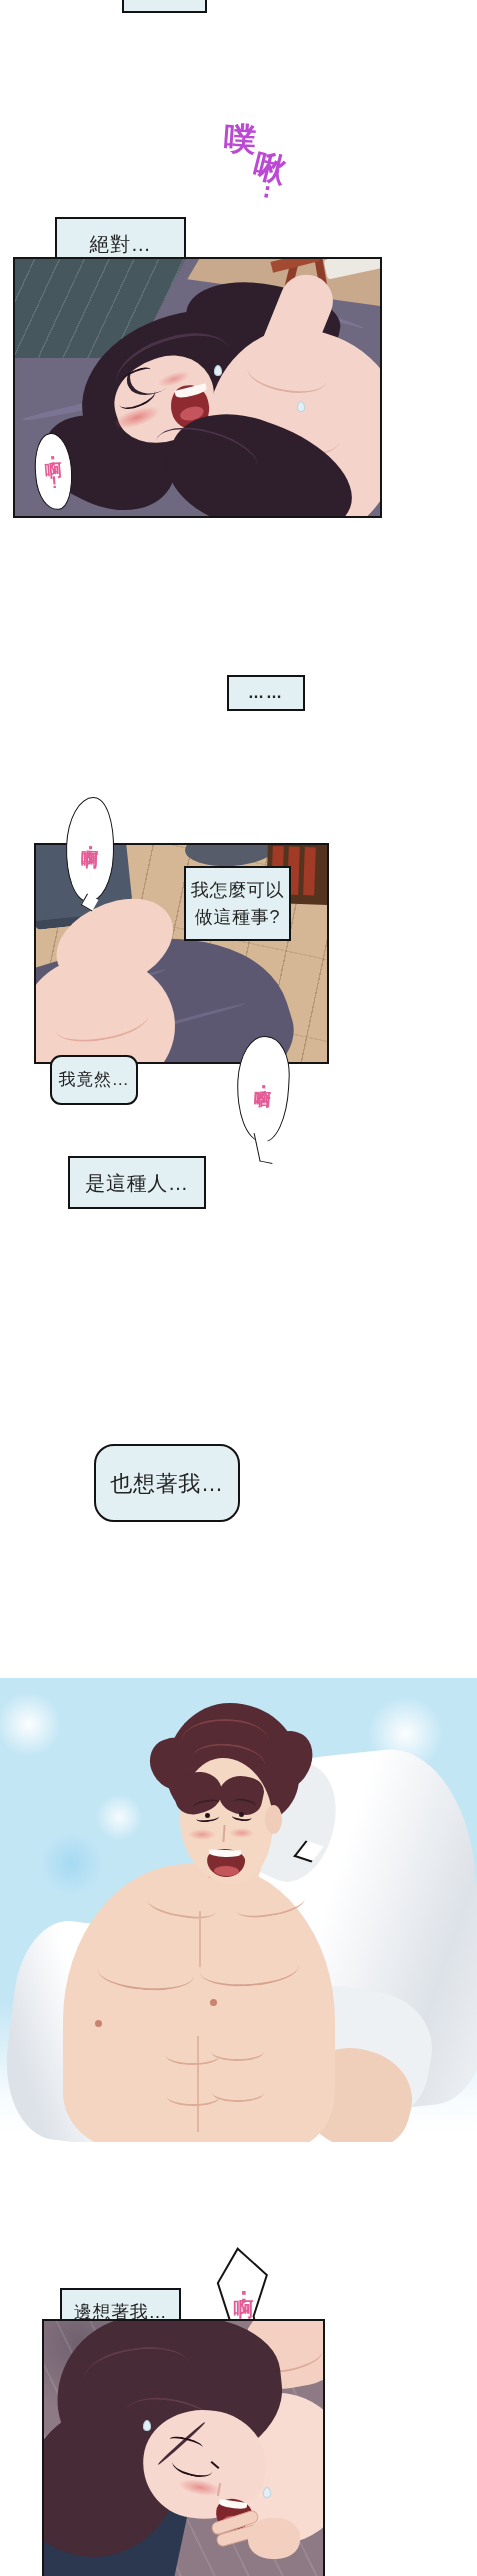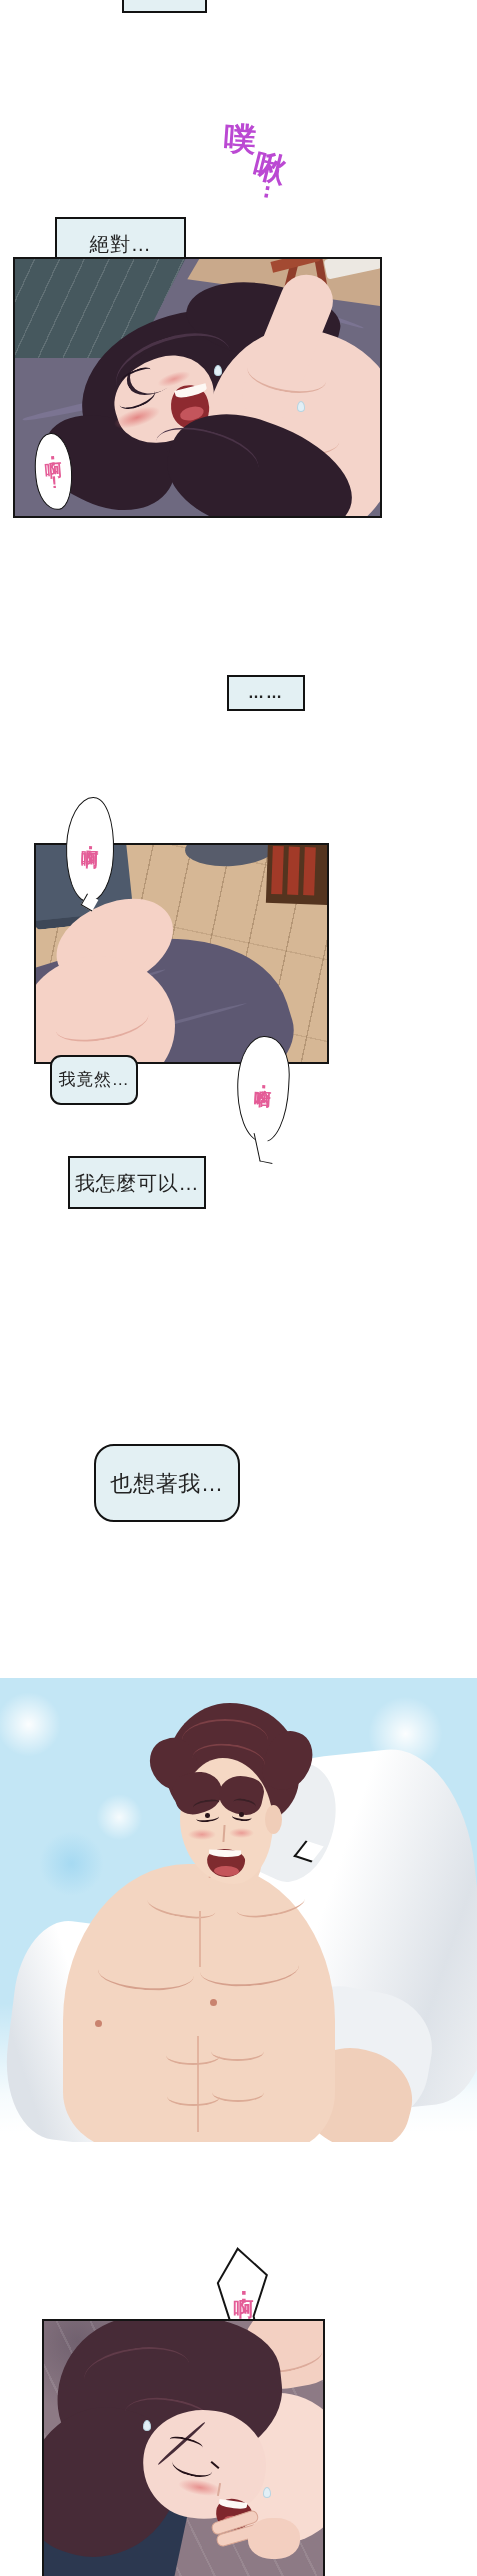--- a/index.html
+++ b/index.html
@@ -257,29 +257,31 @@
     <div class="s p2-skin2"></div>
     <div class="s p2-skin1"></div>
     <div class="s p2-shade"></div>
   </div>
 
   <div class="bubble" id="b2">
     <span class="vtext pink">啊啊∶</span>
   </div>
   <div class="tail" id="b2t"></div>
 
+  <div class="nbox" id="nb-howcould">我怎麼可以
+做這種事?</div>
 
   <div class="nbox" id="nb-wojingran">我竟然…</div>
 
   <div class="bubble" id="b3">
     <span class="vtext pink">哈啊∶</span>
   </div>
   <div class="tail" id="b3t"></div>
 
-  <div class="nbox" id="nb-shizhe">我怎麼可以…</div>
+  <div class="nbox" id="nb-shizhe">是這種人…</div>
 
 
   <div class="nbox" id="nb-yexiang">也想著我…</div>
 
   <div class="panel" id="panel3">
     <div class="s p3-shirtR"></div>
     <div class="s p3-collar"></div>
     <div class="s p3-sleeve"></div>
     <div class="s p3-armR"></div>
     <div class="s p3-shirtL"></div>
@@ -317,20 +319,21 @@
     <div class="s p3-blush1"></div>
     <div class="s p3-blush2"></div>
     <div class="s p3-nose"></div>
     <div class="s p3-mouth"></div>
     <div class="s p3-teeth"></div>
     <div class="s p3-tongue"></div>
   </div>
 
   <div class="tail" id="b4t"></div>
 
+  <div class="nbox" id="nb-bianxiang">邊想著我…</div>
 
   <div id="b5">
     <svg width="56" height="147" viewBox="0 0 84 222">
       <polygon points="34,4 78,44 58,106 72,168 40,216 12,180 22,112 4,56" fill="#ffffff" stroke="#141414" stroke-width="3"></polygon>
     </svg>
     <span class="vtext pink">啊∶</span>
   </div>
 
   <div class="panel bordered" id="panel4">
     <div class="s p4-navy"></div>

